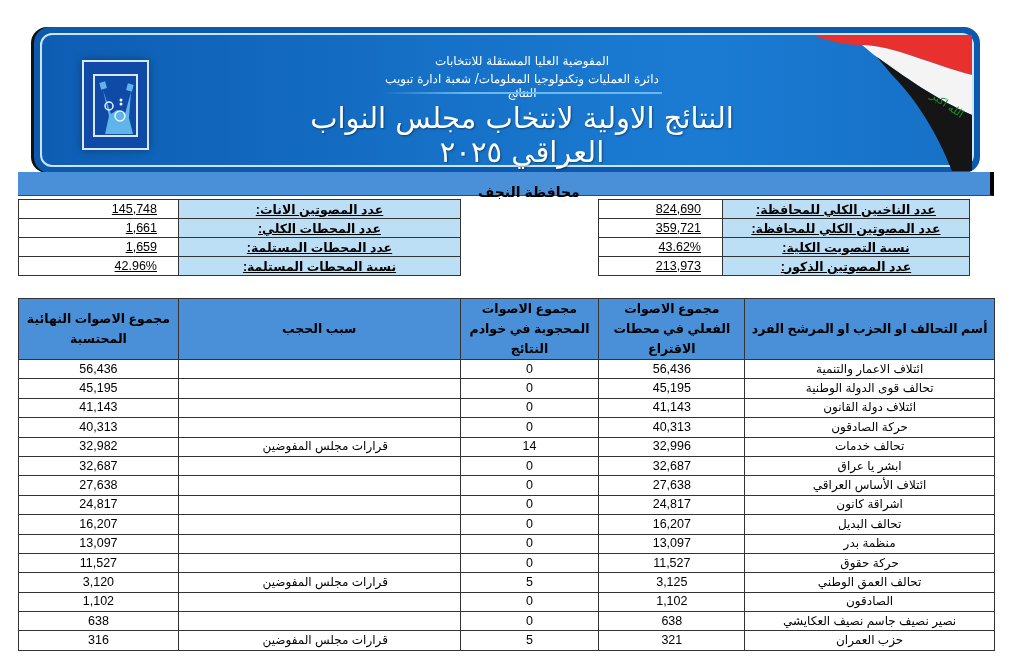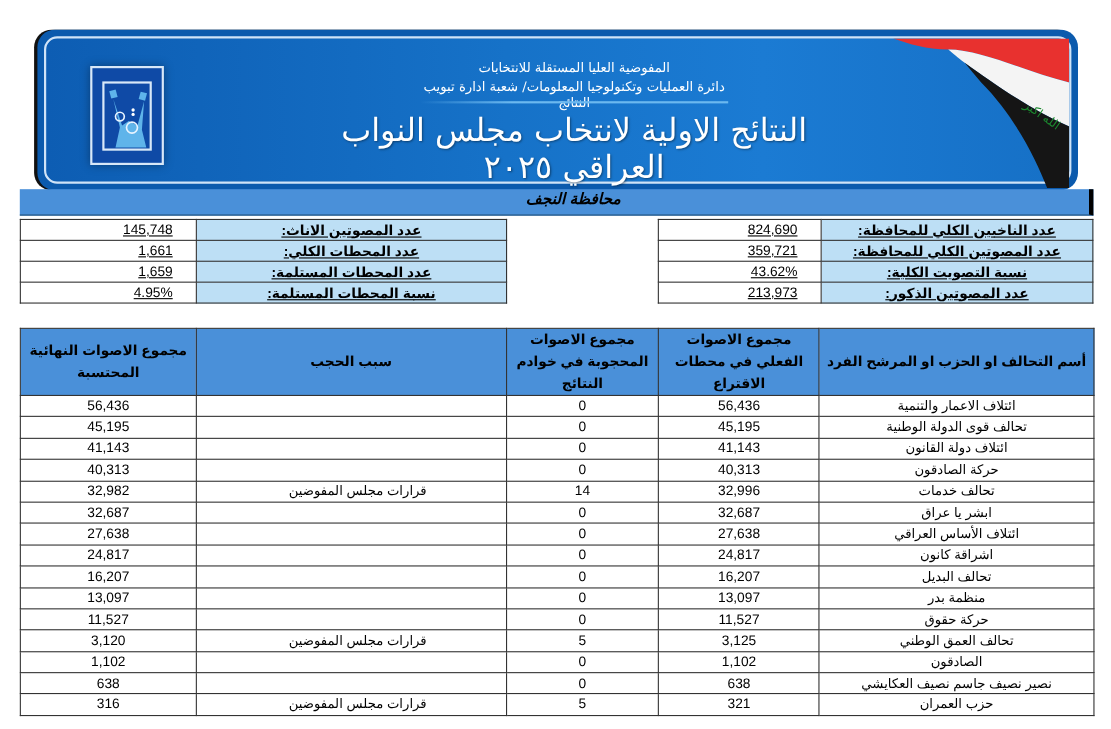--- a/index.html
+++ b/index.html
@@ -42,21 +42,21 @@
     text-shadow: 1px 1px 2px rgba(0,0,0,0.4); direction: rtl;
   }
   .flag { position: absolute; right: 0; top: 0; width: 200px; height: 136px; }
 
   
   .prov-bar {
     position: absolute; left: 18px; top: 172px; width: 976px; height: 24px;
     background: #4a90d9; border-right: 4px solid #000; border-bottom: 1px solid #1f4e79;
   }
   .prov-bar span {
-    position: absolute; left: 460px; top: 0; font-weight: bold; font-size: 14px; direction: rtl; font-style: italic;
+    position: absolute; left: 460px; top: 12px; font-weight: bold; font-size: 14px; direction: rtl;
   }
 
   
   .sum-table { position: absolute; border-collapse: collapse; font-size: 12.5px; }
   .sum-table td { border: 1px solid #333; height: 19px; padding: 0 21px; text-decoration: underline; }
   .sum-table td.lbl { background: #bddff5; text-align: center; font-weight: bold; direction: rtl; }
   .sum-table td.val { background: #ffffff; text-align: right; }
   .sum-left  { left: 18px;  top: 199px; }
   .sum-right { left: 598px; top: 199px; }
 
@@ -124,30 +124,30 @@
   </tr>
   <tr>
     <td class="val">1,661</td>
     <td class="lbl">عدد المحطات الكلي:</td>
   </tr>
   <tr>
     <td class="val">1,659</td>
     <td class="lbl">عدد المحطات المستلمة:</td>
   </tr>
   <tr>
-    <td class="val">4.95%</td>
+    <td class="val">42.96%</td>
     <td class="lbl">نسبة المحطات المستلمة:</td>
   </tr>
 </tbody>
   </table>
 
 <table class="sum-table sum-right">
   <tbody>
       <tr>
-    <td class="val" style="width:148px">824,690</td>
+    <td class="val" style="width:124px">824,690</td>
     <td class="lbl" style="width:247px">عدد الناخبين الكلي للمحافظة:</td>
   </tr>
   <tr>
     <td class="val">359,721</td>
     <td class="lbl">عدد المصوتين الكلي للمحافظة:</td>
   </tr>
   <tr>
     <td class="val">43.62%</td>
     <td class="lbl">نسبة التصويت الكلية:</td>
   </tr>

